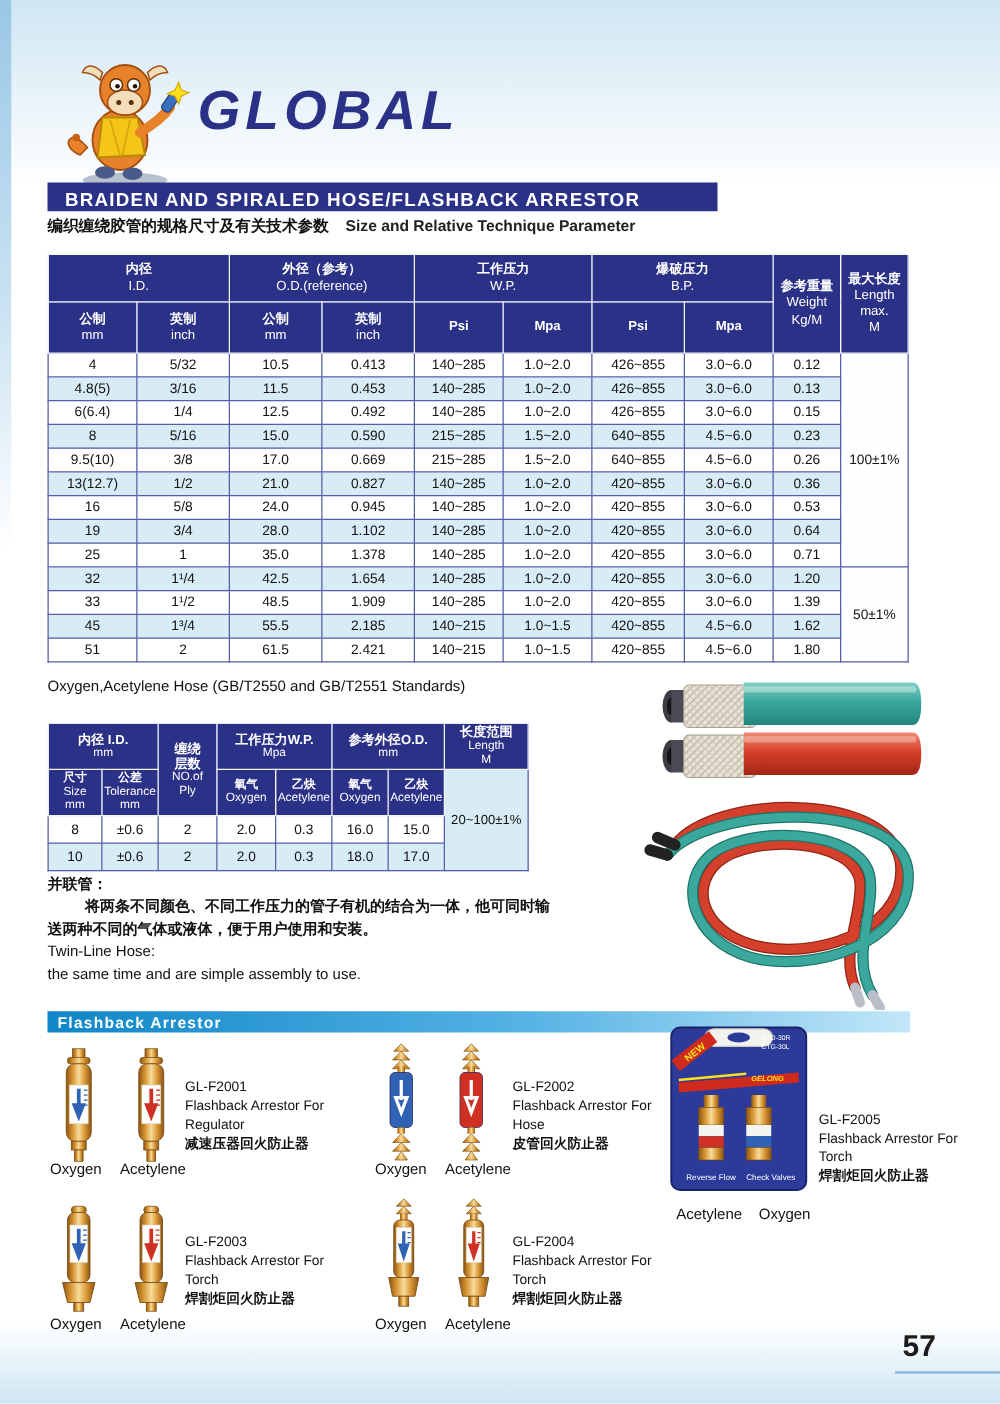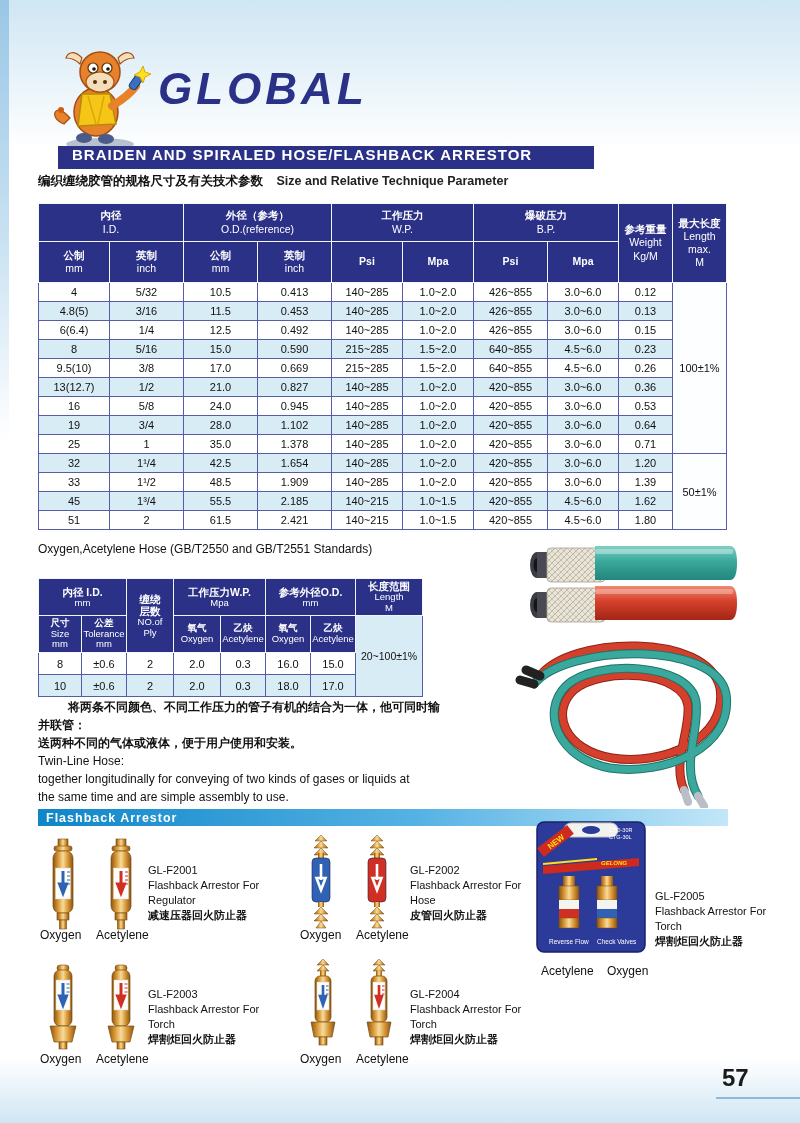--- a/index.html
+++ b/index.html
@@ -10,21 +10,21 @@
   .top-band{left:0;top:0;width:800px;height:150px;
     background:linear-gradient(to bottom,var(--c-tint,#cfe6f3),rgba(255,255,255,0));}
   .left-strip{left:0;top:0;width:9px;height:440px;
     background:linear-gradient(to bottom,#9ac7e6,#c9e2f2 55%,rgba(255,255,255,0));}
   .bottom-band{left:0;top:1058px;width:800px;height:65px;
     background:linear-gradient(to bottom,rgba(255,255,255,0),var(--c-tint,#cfe6f3));}
 
   .brand{left:158px;top:64px;font-size:44px;font-weight:bold;font-style:italic;
     color:var(--c-navy,#2b3187);letter-spacing:4px;}
   .title-bar{left:38px;top:146px;width:536px;height:23px;background:var(--c-navy,#2b3187);
-    display:flex;align-items:flex-start;margin-left:20px;}
+    display:flex;align-items:flex-end;}
   .title-bar span{color:#fff;font-weight:bold;font-size:15px;padding-left:14px;letter-spacing:1px;white-space:nowrap;}
   .subtitle{left:38px;top:173px;font-size:12.5px;white-space:nowrap;}
   .subtitle .cn{font-weight:bold;}
   .subtitle .en{font-weight:bold;color:#222;margin-left:10px;font-weight:600;}
 
   
   table{border-collapse:collapse;table-layout:fixed;}
   .spec{left:38px;top:203px;width:688px;}
   .spec th{background:var(--c-navy,#2b3187);color:#fff;font-size:10.5px;font-weight:bold;
     border:1px solid #f2f6fb;padding:0;line-height:1.25;}
@@ -518,25 +518,24 @@
     <path d="M22 54 C54 14 204 10 214 64 C222 118 152 146 98 138 C46 129 28 82 54 56 C82 29 178 32 184 72 C188 100 168 136 186 166" stroke="#1f7468" stroke-width="9"></path>
     <path d="M22 54 C54 14 204 10 214 64 C222 118 152 146 98 138 C46 129 28 82 54 56 C82 29 178 32 184 72 C188 100 168 136 186 166" stroke="#3aa89c" stroke-width="7"></path>
     <path d="M28 46 L14 40" stroke="#222" stroke-width="9"></path>
     <path d="M22 54 L8 50" stroke="#222" stroke-width="9"></path>
     <path d="M172 160 L176 172" stroke="#b9bec8" stroke-width="8"></path>
     <path d="M186 166 L192 176" stroke="#b9bec8" stroke-width="8"></path>
   </g>
 </svg>
 
 <div class="abs twin">
+  <div class="cnb">并联管：</div>
   <div class="cnb ind">将两条不同颜色、不同工作压力的管子有机的结合为一体，他可同时输</div>
-  <div class="cnb">并联管：</div>
   <div class="cnb">送两种不同的气体或液体，便于用户使用和安装。</div>
   <div>Twin-Line Hose:</div>
-  <div>together longitudinally for conveying of two kinds of gases or liquids at</div>
   <div>the same time and are simple assembly to use.</div>
 </div>
 
 <div class="abs fb-bar">
   <span>Flashback  Arrestor</span>
 </div>
 
 <div class="prod" style="left:38px;top:836px;width:250px;height:120px">
   <svg class="pimg" style="left:8px;top:2px" width="34" height="92" viewBox="0 0 34 92">
       <use href="#symReg" style="--arrow:var(--c-oxy,#2f62b5)"></use>

